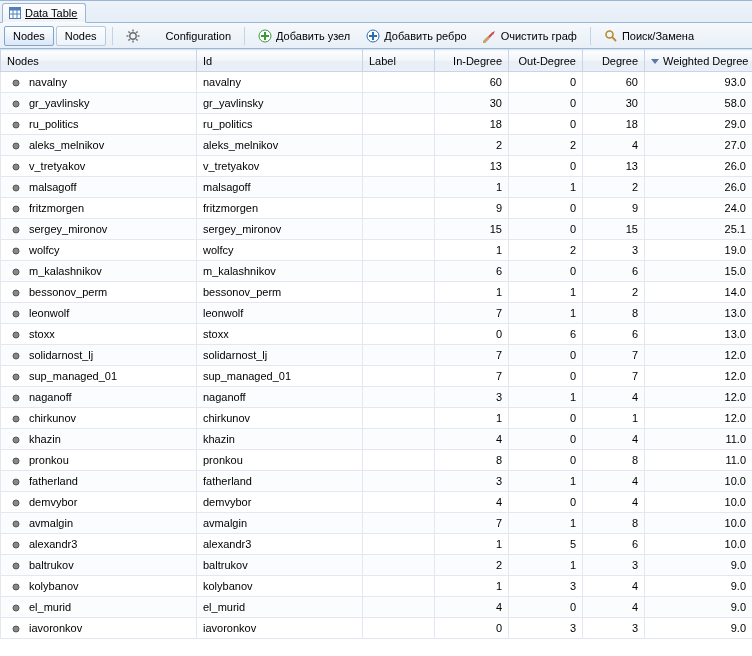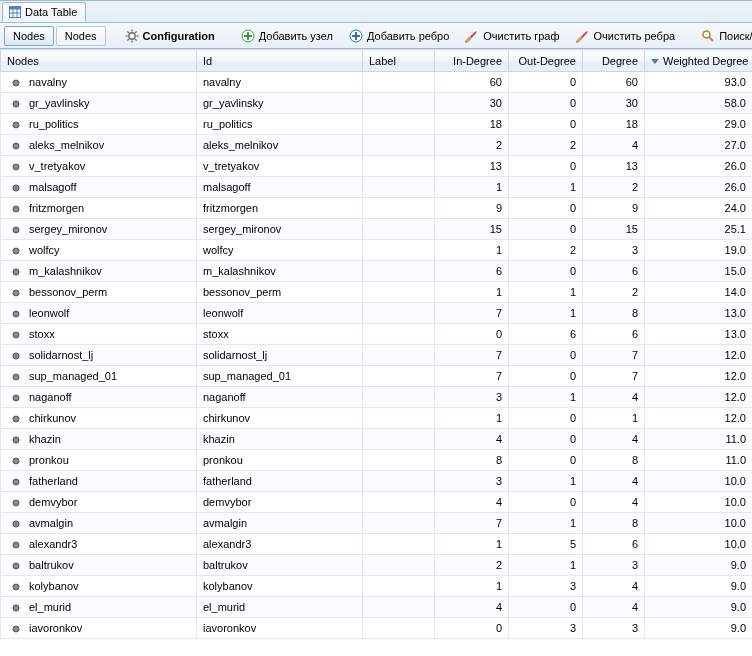--- a/index.html
+++ b/index.html
@@ -1,29 +1,29 @@
 <!DOCTYPE html>
 <html><head>
 <meta charset="utf-8">
 <style>
   * { box-sizing: border-box; }
   html, body { margin:0; padding:0; font-family: Tahoma, Arial, sans-serif; font-size:11px; color:#000; background:#fff; }
   .app { width:752px; height:656px; overflow:hidden; background:#fff; border-top:1px solid #9bb7d5; }
   
-  .top-tab-bar { height:22px; background:linear-gradient(#eef3f9,#e5edf6); border-bottom:1px solid #9bb7d5; display:flex; align-items:flex-start; padding-left:2px;}
+  .top-tab-bar { height:22px; background:linear-gradient(#eef3f9,#e5edf6); border-bottom:1px solid #9bb7d5; display:flex; align-items:flex-end; padding-left:2px;text-decoration:underline;}
   .top-tab { display:flex; align-items:center; gap:4px; padding:3px 8px 3px 6px; background:linear-gradient(#fdfdfe,#eef3f9); border:1px solid #9bb7d5; border-bottom:1px solid #fdfdfe; border-radius:3px 3px 0 0; position:relative; top:1px; }
   .top-tab .ico { width:12px; height:12px; display:inline-flex; align-items:center; justify-content:center; }
   
   .toolbar { height:26px; background:linear-gradient(#f6f9fc,#e8eff7); border-bottom:1px solid #9bb7d5; display:flex; align-items:center; padding:0 4px; gap:2px; white-space:nowrap; overflow:hidden;}
   .toolbar .sep { width:1px; height:18px; background:#c4d4e6; margin:0 4px; }
   .seg-tab { padding:3px 8px; border:1px solid #b7c9dd; background:linear-gradient(#fdfdfe,#edf3fa); border-radius:2px; cursor:default;}
   .seg-tab.active { background:linear-gradient(#ffffff,#dae7f5); border-color:#7ea5cf; }
   .tbtn { display:flex; align-items:center; gap:4px; padding:2px 6px; border:1px solid transparent; border-radius:2px; cursor:default;}
   .tbtn .ico { width:14px; height:14px; display:inline-flex; align-items:center; justify-content:center; }
-  .bold { font-weight:bold; }
+  .bold { font-weight:normal;margin-left:22px; }
   
   .table-wrap { height:calc(656px - 22px - 26px); overflow:hidden; }
   table { border-collapse:collapse; table-layout:fixed; width:752px; }
   thead th { background:linear-gradient(#fcfdfe 0%, #f3f6fa 45%, #e8eef6 55%, #eaf0f8 100%); border:1px solid #c9d5e4; border-top:1px solid #d7e2ef; font-weight:normal; padding:4px 6px; text-align:left; height:22px; color:#000; white-space:nowrap; overflow:hidden;}
   thead th.num { text-align:right; }
   thead th.sorted { font-weight:normal;text-align:center; }
   .sort-ind { display:inline-block; width:0; height:0; border-left:4px solid transparent; border-right:4px solid transparent; border-top:5px solid #5a7aa3; margin-right:4px; vertical-align:middle;}
   tbody td { border:1px solid #e3e8f0; border-top:none; padding:3px 6px; height:21px; white-space:nowrap; overflow:hidden; text-overflow:ellipsis;}
   tbody tr:nth-child(even) td { background:#fbfcfe; }
   tbody td.num { text-align:right; }
@@ -101,30 +101,20 @@
     </div>
     <div class="tbtn">
       <span class="ico">
         <svg width="14" height="14" viewBox="0 0 14 14">
             <line x1="3" y1="11" x2="9" y2="5" stroke="#c44" stroke-width="2"></line>
             <polygon points="8,4 12,2 10,6" fill="#c44"></polygon>
             <line x1="1" y1="13" x2="5" y2="9" stroke="#c9a26b" stroke-width="3" stroke-linecap="round"></line>
           </svg>
       </span>
       <span>Очистить граф</span>
-    </div>
-    <div class="tbtn">
-      <span class="ico">
-        <svg width="14" height="14" viewBox="0 0 14 14">
-            <line x1="3" y1="11" x2="9" y2="5" stroke="#c44" stroke-width="2"></line>
-            <polygon points="8,4 12,2 10,6" fill="#c44"></polygon>
-            <line x1="1" y1="13" x2="5" y2="9" stroke="#c9a26b" stroke-width="3" stroke-linecap="round"></line>
-          </svg>
-      </span>
-      <span>Очистить ребра</span>
     </div>
     <div class="sep"></div>
     <div class="tbtn">
       <span class="ico">
         <svg width="14" height="14" viewBox="0 0 14 14">
             <circle cx="5.5" cy="5.5" r="3.5" fill="none" stroke="#b88a2d" stroke-width="1.6"></circle>
             <line x1="8.2" y1="8.2" x2="12" y2="12" stroke="#b88a2d" stroke-width="1.8"></line>
           </svg>
       </span>
       <span>Поиск/Замена</span>

